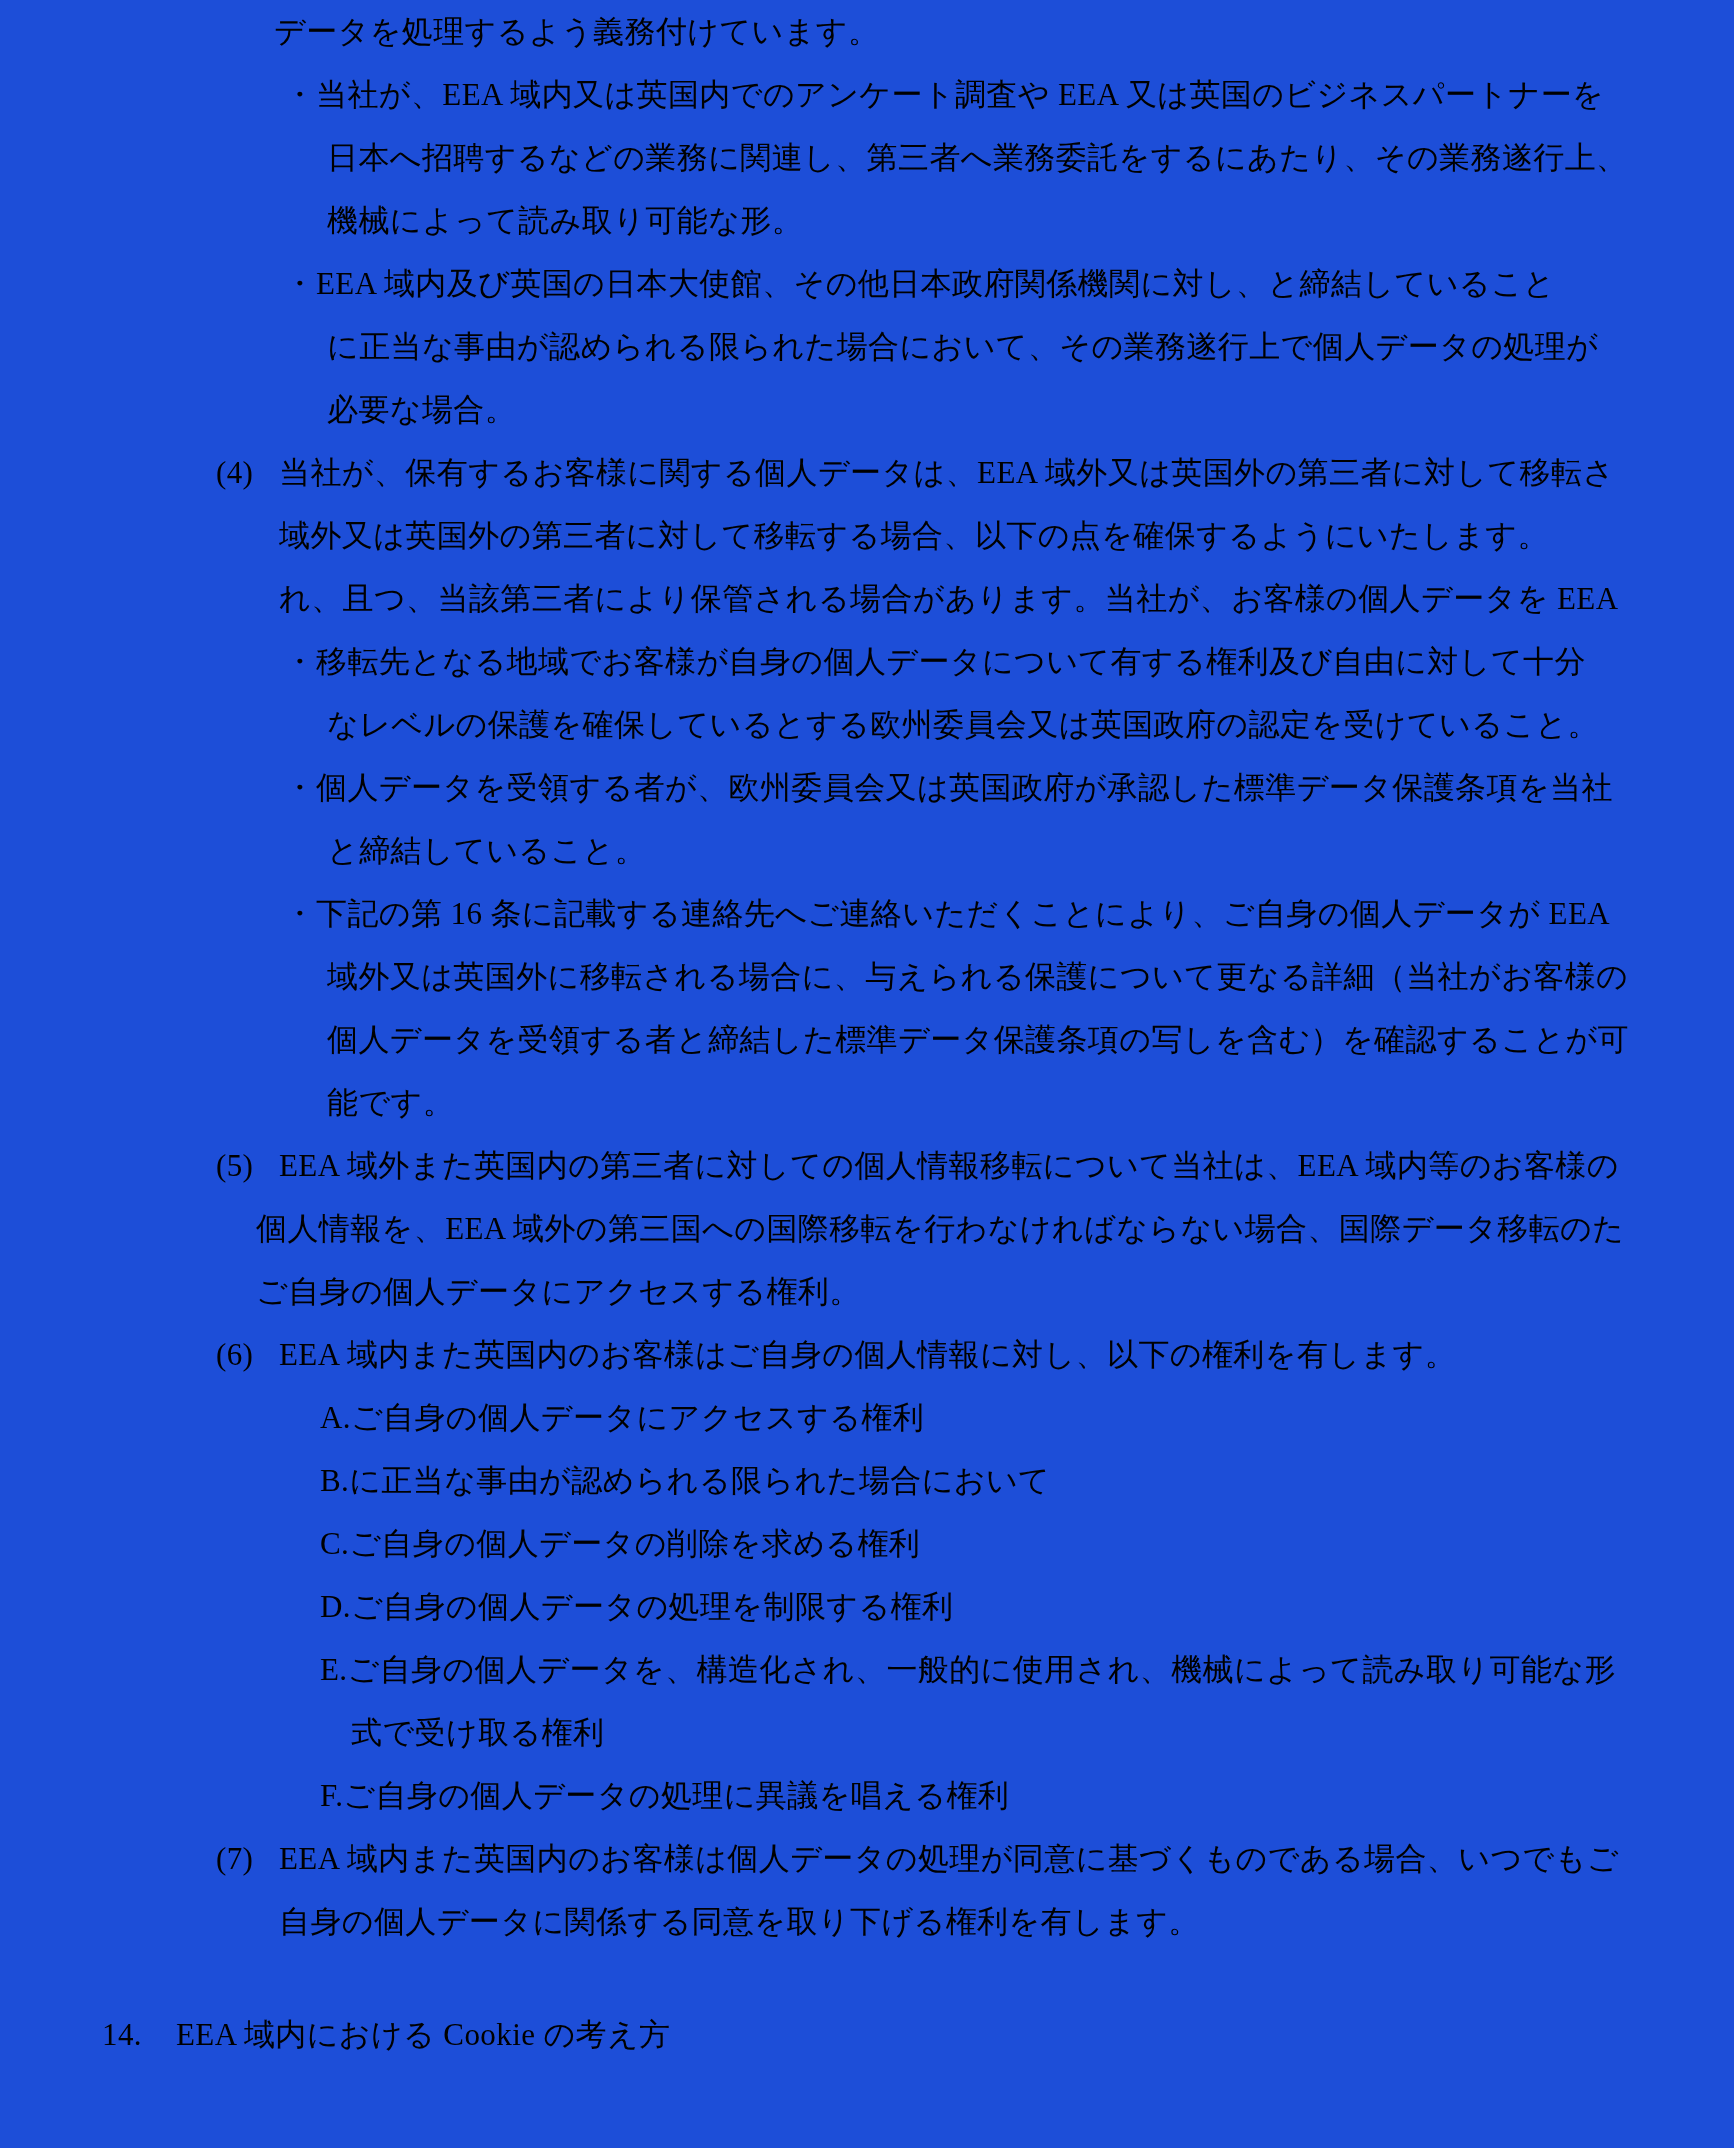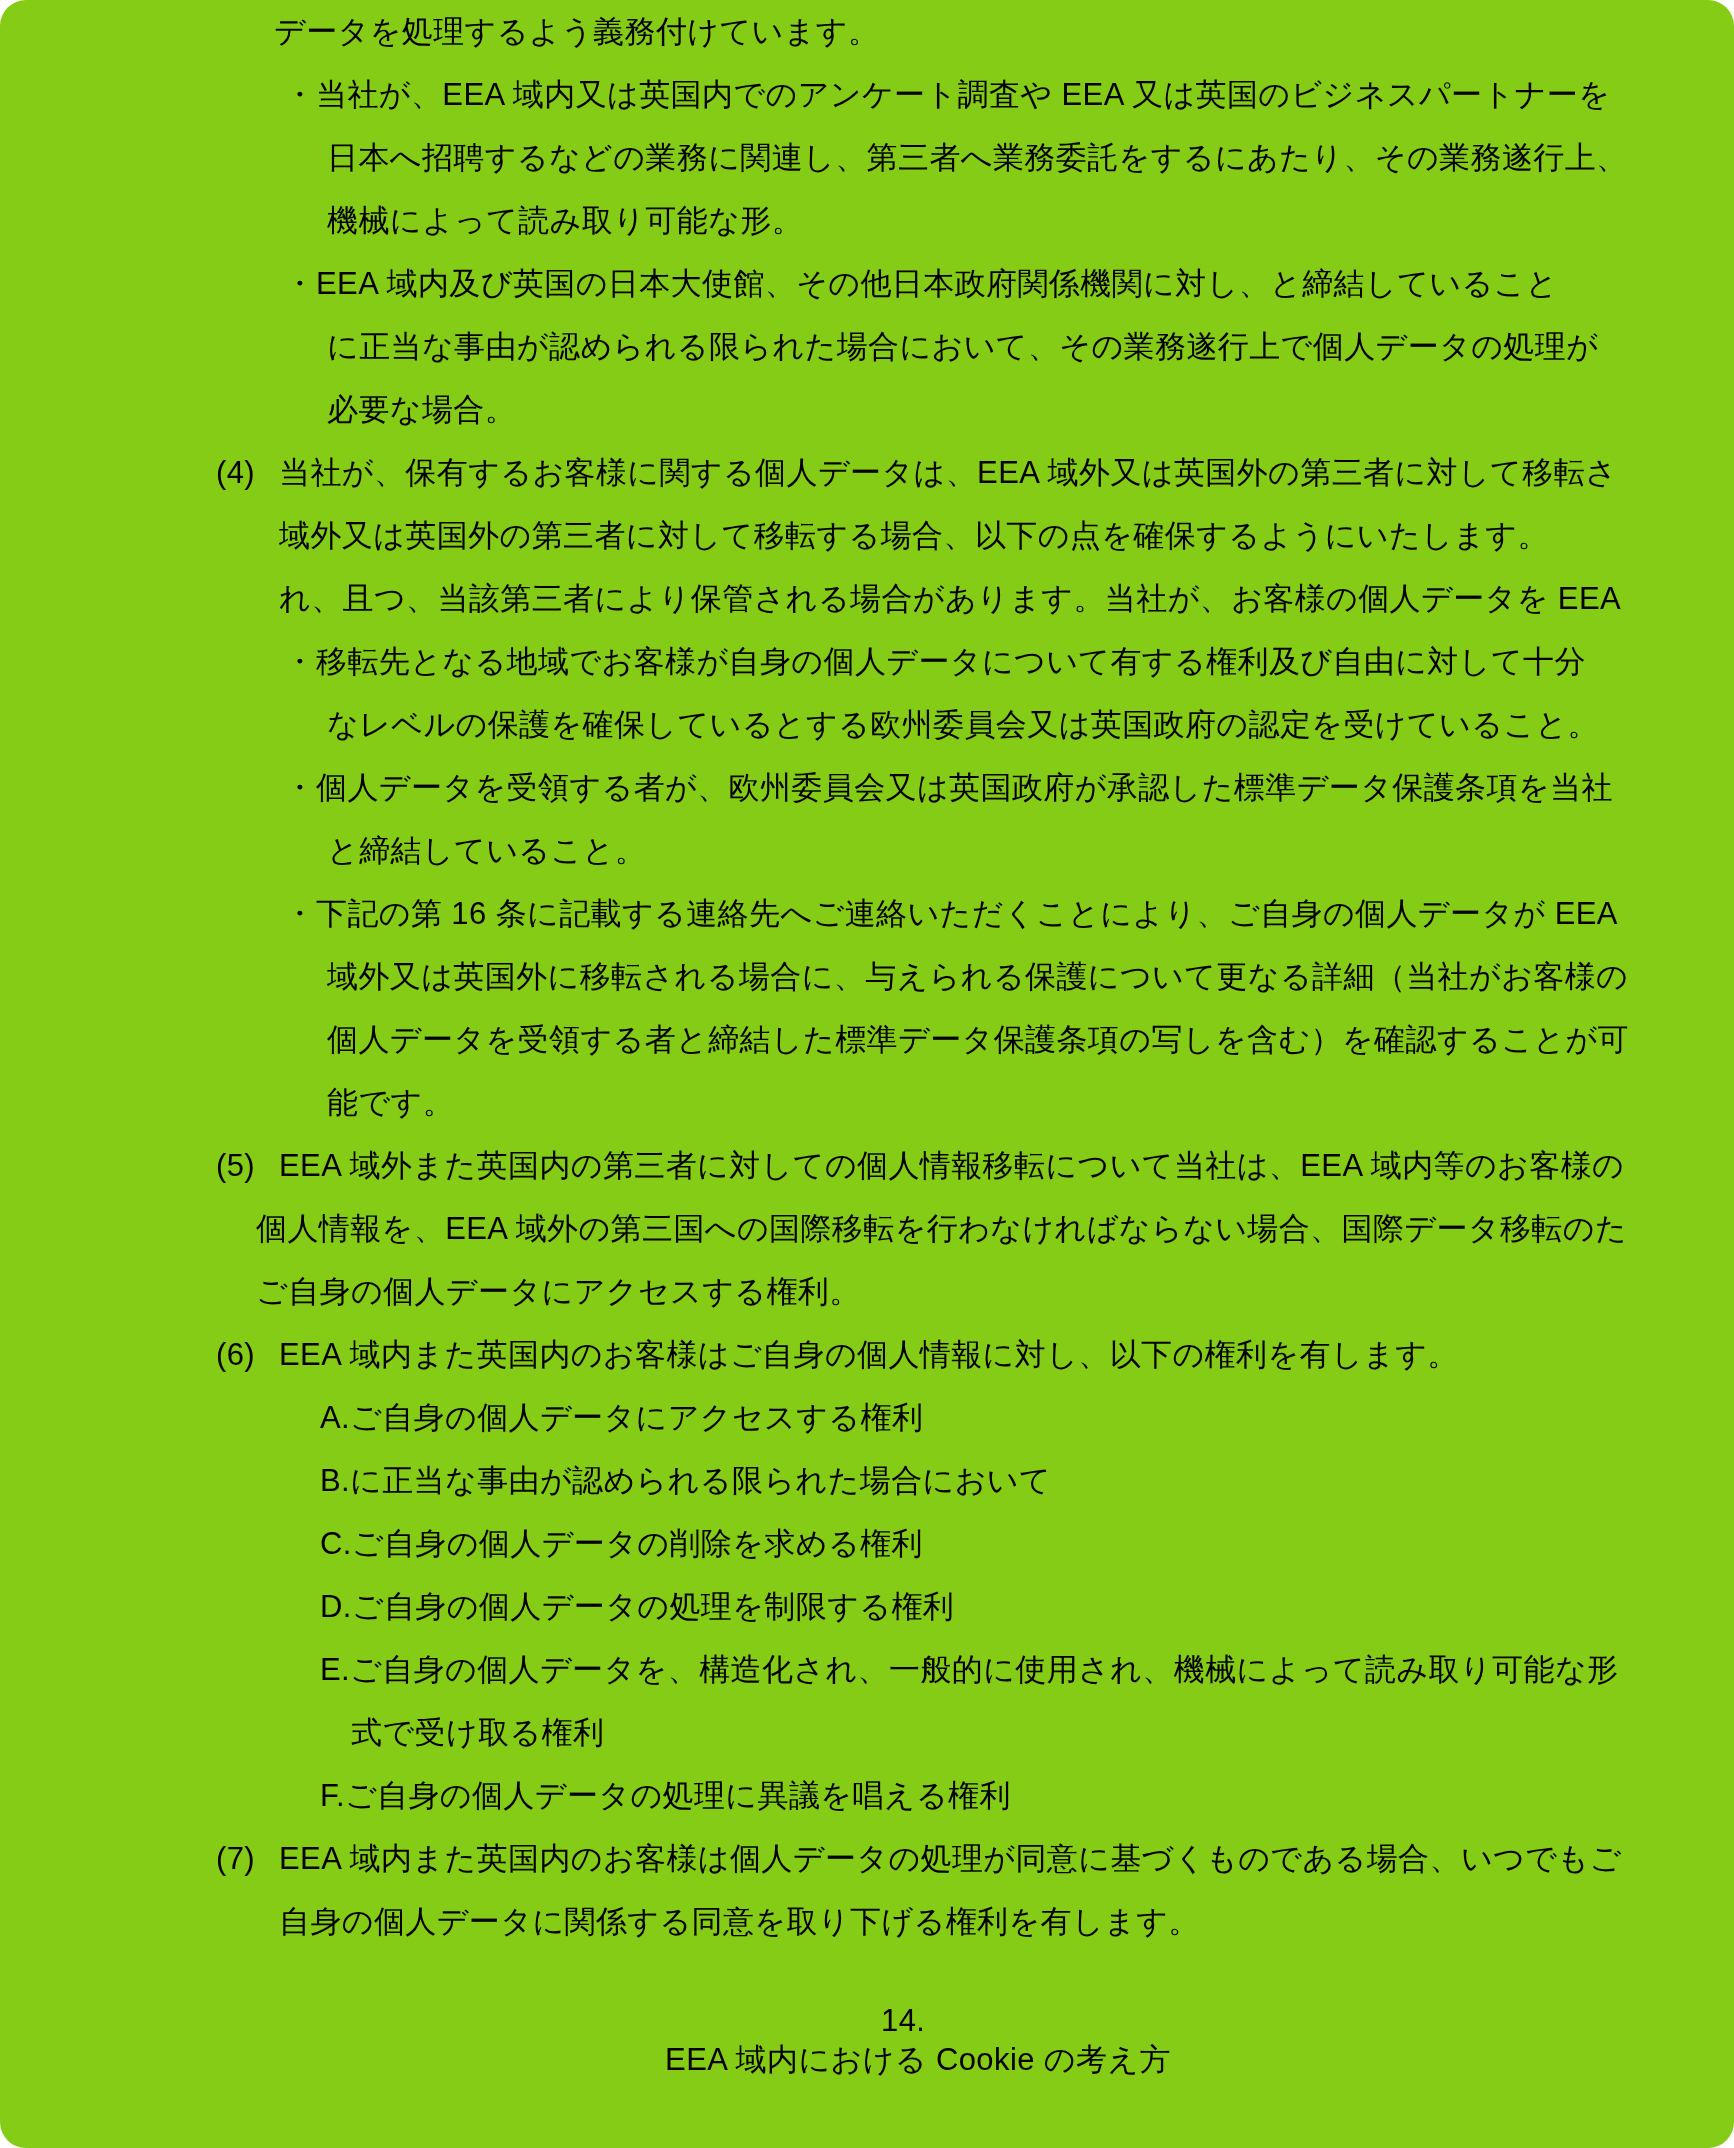--- a/index.html
+++ b/index.html
@@ -4,26 +4,25 @@
 <style>
   html, body {
     margin: 0;
     padding: 0;
     background: #ffffff;
   }
   .page {
     position: relative;
     width: 1734px;
     height: 2148px;
-    background: #84cc16;
+    background: #1d4ed8;
     color: #000000;
-    font-family: Liberation Sans, sans-serif;
+    font-family: Liberation Serif, serif;
     font-size: 31px;
     overflow: hidden;
-    border-radius: 26px;
   }
   .doc {
     position: absolute;
     top: 0;
     left: 0;
     width: 1734px;
   }
   .line {
     height: 63px;
     display: flex;
@@ -33,21 +32,21 @@
   }
   
   .top         { padding-left: 274px; }
   .bullet      { padding-left: 284px; }
   .bullet-cont { padding-left: 327px; }
   .num         { padding-left: 216px; }
   .num-cont    { padding-left: 279px; }
   .num-cont2   { padding-left: 256px; }
   .alpha       { padding-left: 320px; }
   .alpha-cont  { padding-left: 351px; text-align: right; }
-  .heading     { padding-left: 102px; margin-top: 50px; flex-direction: column; }
+  .heading     { padding-left: 102px; margin-top: 50px; }
 
   .num .marker     { display: inline-block; width: 63px; }
   .heading .marker { display: inline-block; width: 74px; }
   .bullet .marker  { display: inline-block; width: 32px; }
   .alpha .marker   { display: inline-block; }
   .txt { display: inline-block; }
 </style>
 </head>
 <body>
 

